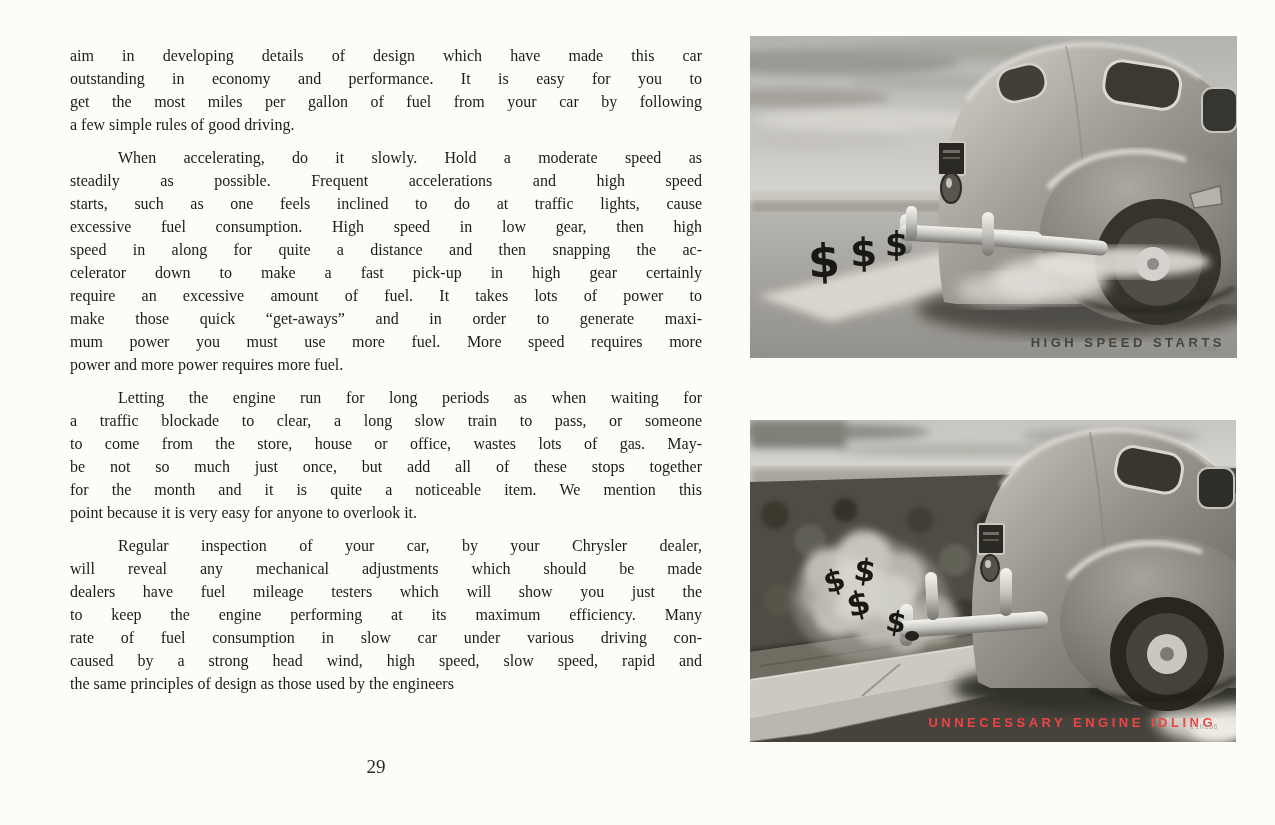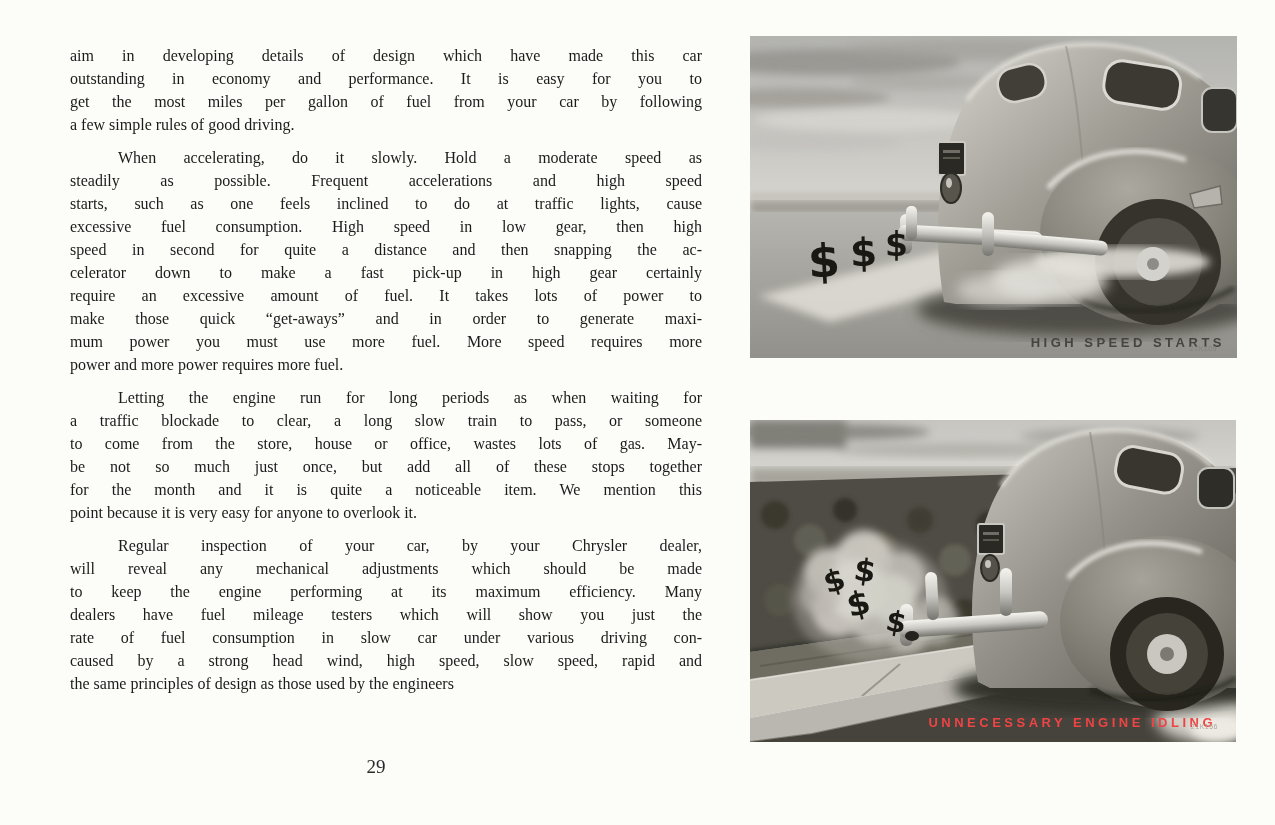--- a/index.html
+++ b/index.html
@@ -62,40 +62,40 @@
         <div class="line">aim in developing details of design which have made this car</div>
         <div class="line">outstanding in economy and performance. It is easy for you to</div>
         <div class="line">get the most miles per gallon of fuel from your car by following</div>
         <div class="line last">a few simple rules of good driving.</div>
       </div>
       <div class="para indent">
         <div class="line">When accelerating, do it slowly. Hold a moderate speed as</div>
         <div class="line">steadily as possible. Frequent accelerations and high speed</div>
         <div class="line">starts, such as one feels inclined to do at traffic lights, cause</div>
         <div class="line">excessive fuel consumption. High speed in low gear, then high</div>
-        <div class="line">speed in second for quite a distance and then snapping the ac-</div>
+        <div class="line">speed in along for quite a distance and then snapping the ac-</div>
         <div class="line">celerator down to make a fast pick-up in high gear certainly</div>
         <div class="line">require an excessive amount of fuel. It takes lots of power to</div>
         <div class="line">make those quick “get-aways” and in order to generate maxi-</div>
         <div class="line">mum power you must use more fuel. More speed requires more</div>
         <div class="line last">power and more power requires more fuel.</div>
       </div>
       <div class="para indent">
         <div class="line">Letting the engine run for long periods as when waiting for</div>
         <div class="line">a traffic blockade to clear, a long slow train to pass, or someone</div>
         <div class="line">to come from the store, house or office, wastes lots of gas. May-</div>
         <div class="line">be not so much just once, but add all of these stops together</div>
         <div class="line">for the month and it is quite a noticeable item. We mention this</div>
         <div class="line last">point because it is very easy for anyone to overlook it.</div>
       </div>
       <div class="para indent">
         <div class="line">Regular inspection of your car, by your Chrysler dealer,</div>
         <div class="line">will reveal any mechanical adjustments which should be made</div>
+        <div class="line">dealers have fuel mileage testers which will show you just the</div>
         <div class="line">to keep the engine performing at its maximum efficiency. Many</div>
-        <div class="line">dealers have fuel mileage testers which will show you just the</div>
         <div class="line">rate of fuel consumption in slow car under various driving con-</div>
         <div class="line">caused by a strong head wind, high speed, slow speed, rapid and</div>
         <div class="line last">the same principles of design as those used by the engineers</div>
       </div>
     </div>
 
   <div class="page-number">29</div>
 
   <figure class="fig fig1" style="margin:0">
     <svg viewBox="0 0 487 322" width="487" height="322">

